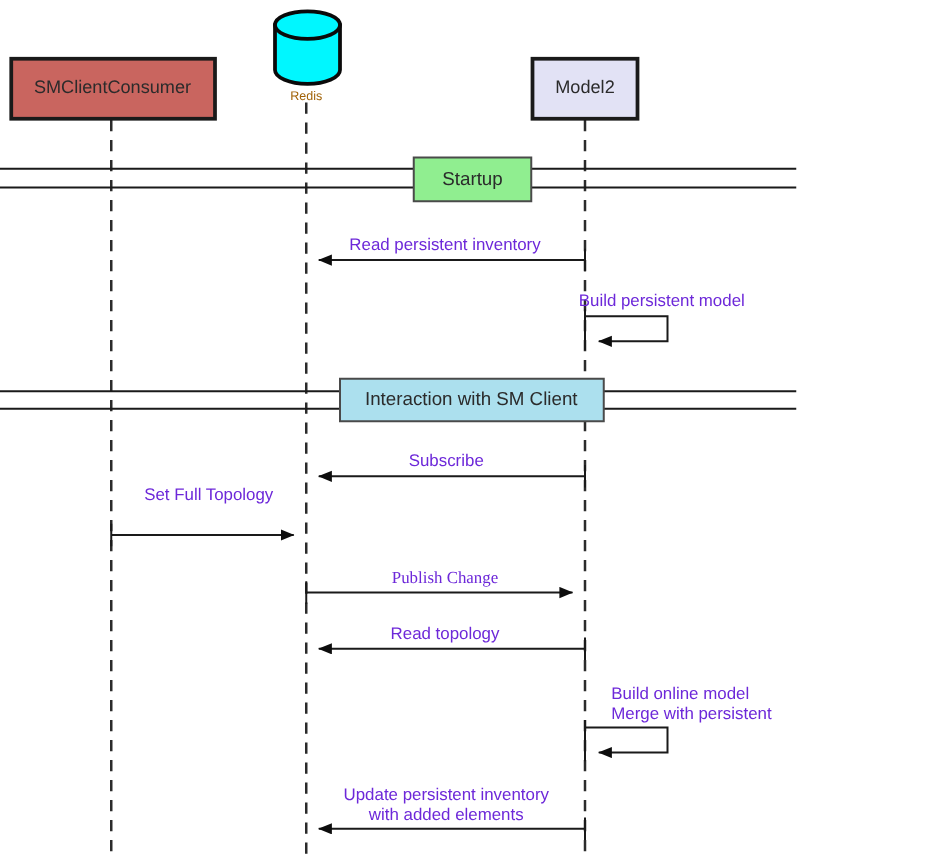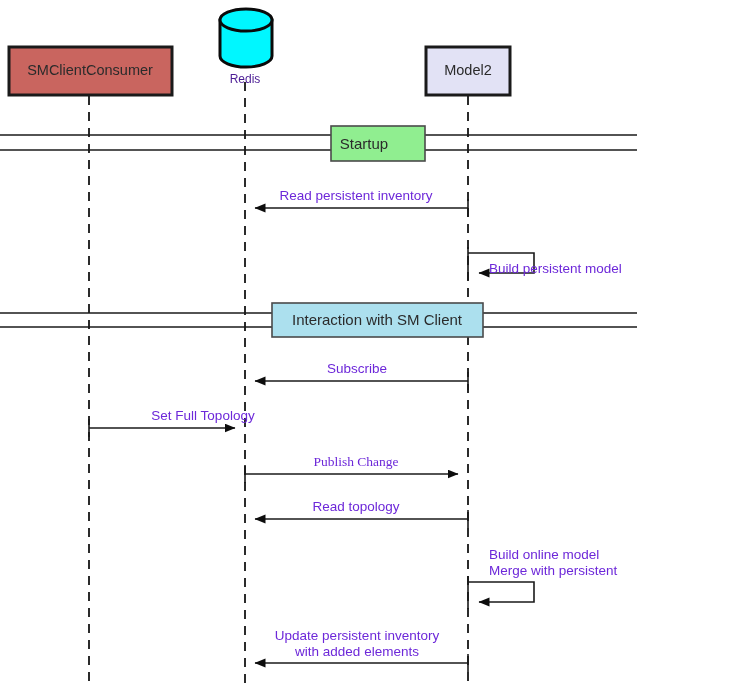--- a/index.html
+++ b/index.html
@@ -64,22 +64,22 @@
   }
   .label {
     position: absolute;
     font-family: "Liberation Sans", sans-serif;
     color: #3d3d3d;
     white-space: pre;
     line-height: 1.18;
     pointer-events: none;
   }
   .head-label {
-    font-size: 12px;
-    color: #4c1d95;
+    font-size: 10px;
+    color: #a16207;
     text-align: center;
     transform: translateX(-50%);
   }
   .part-box-label {
     font-size: 14.5px;
     color: #2b2b2b;
     text-align: center;
     transform: translate(-50%, -50%);
   }
   .divider-label {
@@ -196,31 +196,31 @@
   </svg>
 
   <div class="label part-box-label" style="left:90px; top:71px;">SMClientConsumer</div>
 
   <div class="label head-label" style="left:245px; top:72px;">Redis</div>
 
   <div class="label part-box-label" style="left:468px; top:71px;">Model2</div>
 
   <div class="label head-label" style="left:718px; top:72px;margin-top:40px;">Rest API</div>
 
-  <div class="label divider-label" style="left:364px; top:144px;">Startup</div>
+  <div class="label divider-label" style="left:378px; top:144px;">Startup</div>
 
   <div class="label divider-label" style="left:377px; top:320px;">Interaction with SM Client</div>
 
   <div class="label msg-label" style="left:356px; top:188px;">Read persistent inventory</div>
 
-  <div class="label msg-label left-align" style="left:489px; top:233px;margin-top:28px;">Build persistent model</div>
+  <div class="label msg-label left-align" style="left:463px; top:233px;">Build persistent model</div>
 
   <div class="label msg-label" style="left:357px; top:361px;">Subscribe</div>
 
-  <div class="label msg-label" style="left:167px; top:408px;margin-left:36px;">Set Full Topology</div>
+  <div class="label msg-label" style="left:167px; top:388px;">Set Full Topology</div>
 
   <div class="label msg-label" style="left:356px; top:454px;font-family:Liberation Serif, serif;">Publish Change</div>
 
   <div class="label msg-label" style="left:356px; top:499px;">Read topology</div>
 
   <div class="label msg-label" style="left:357px; top:628px;">Update persistent inventory
 with added elements</div>
 
   <div class="label msg-label left-align" style="left:489px; top:547px;">Build online model
 Merge with persistent</div>

